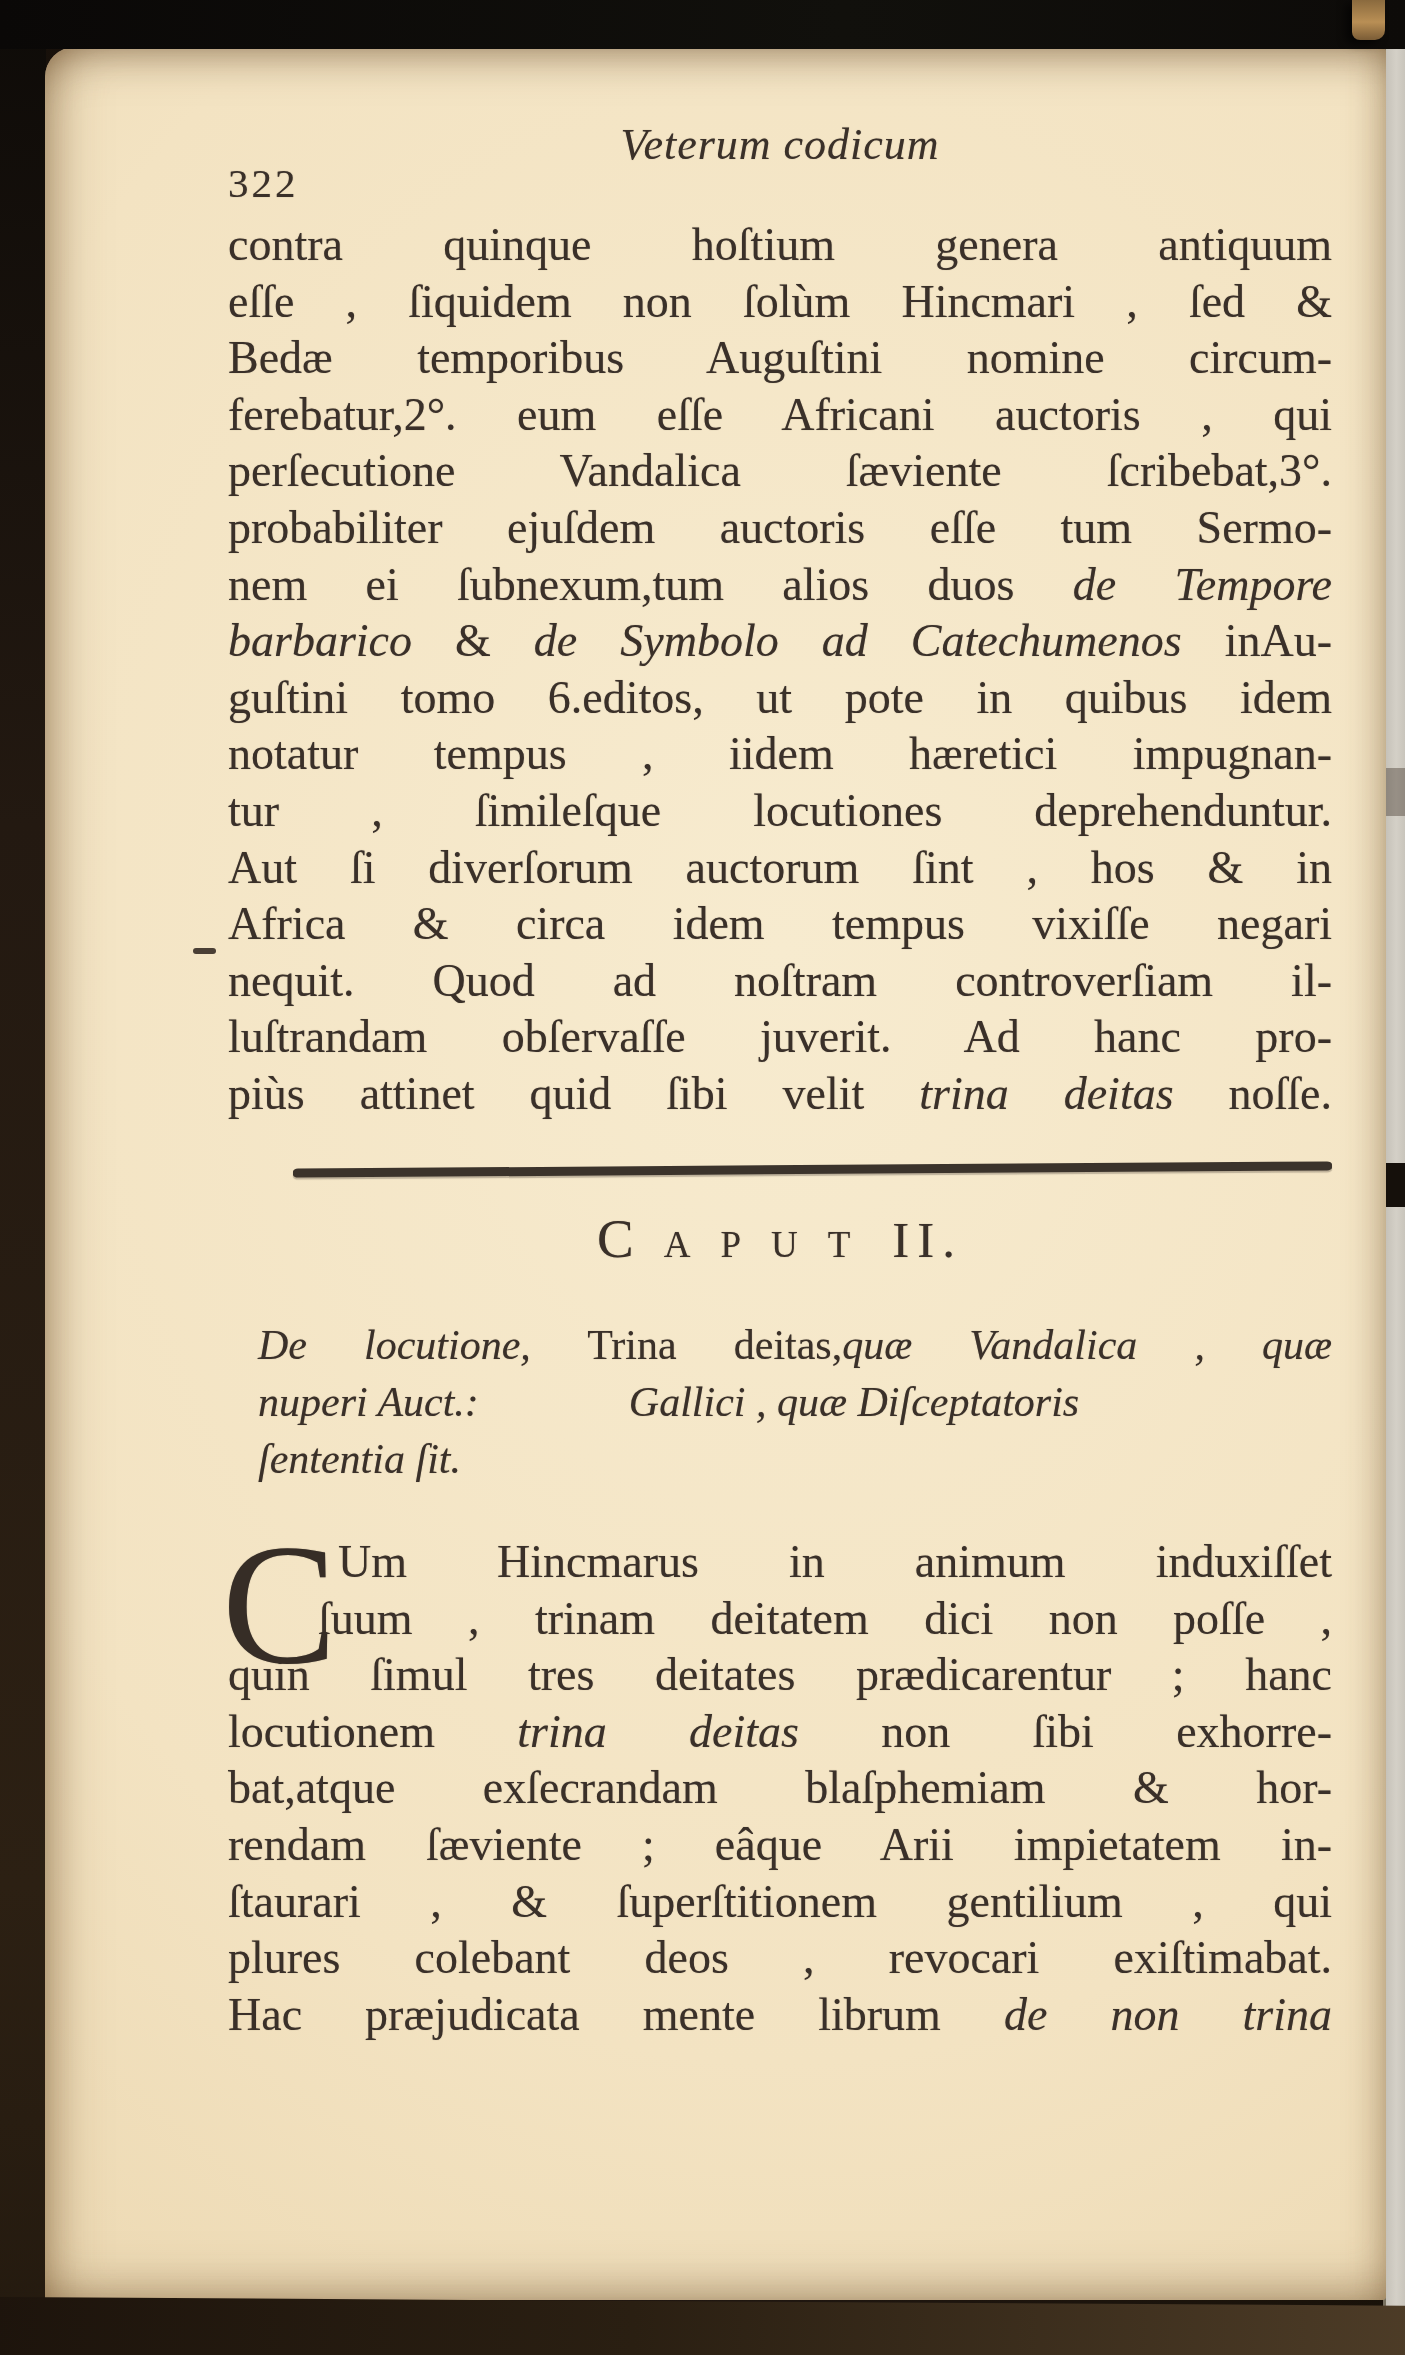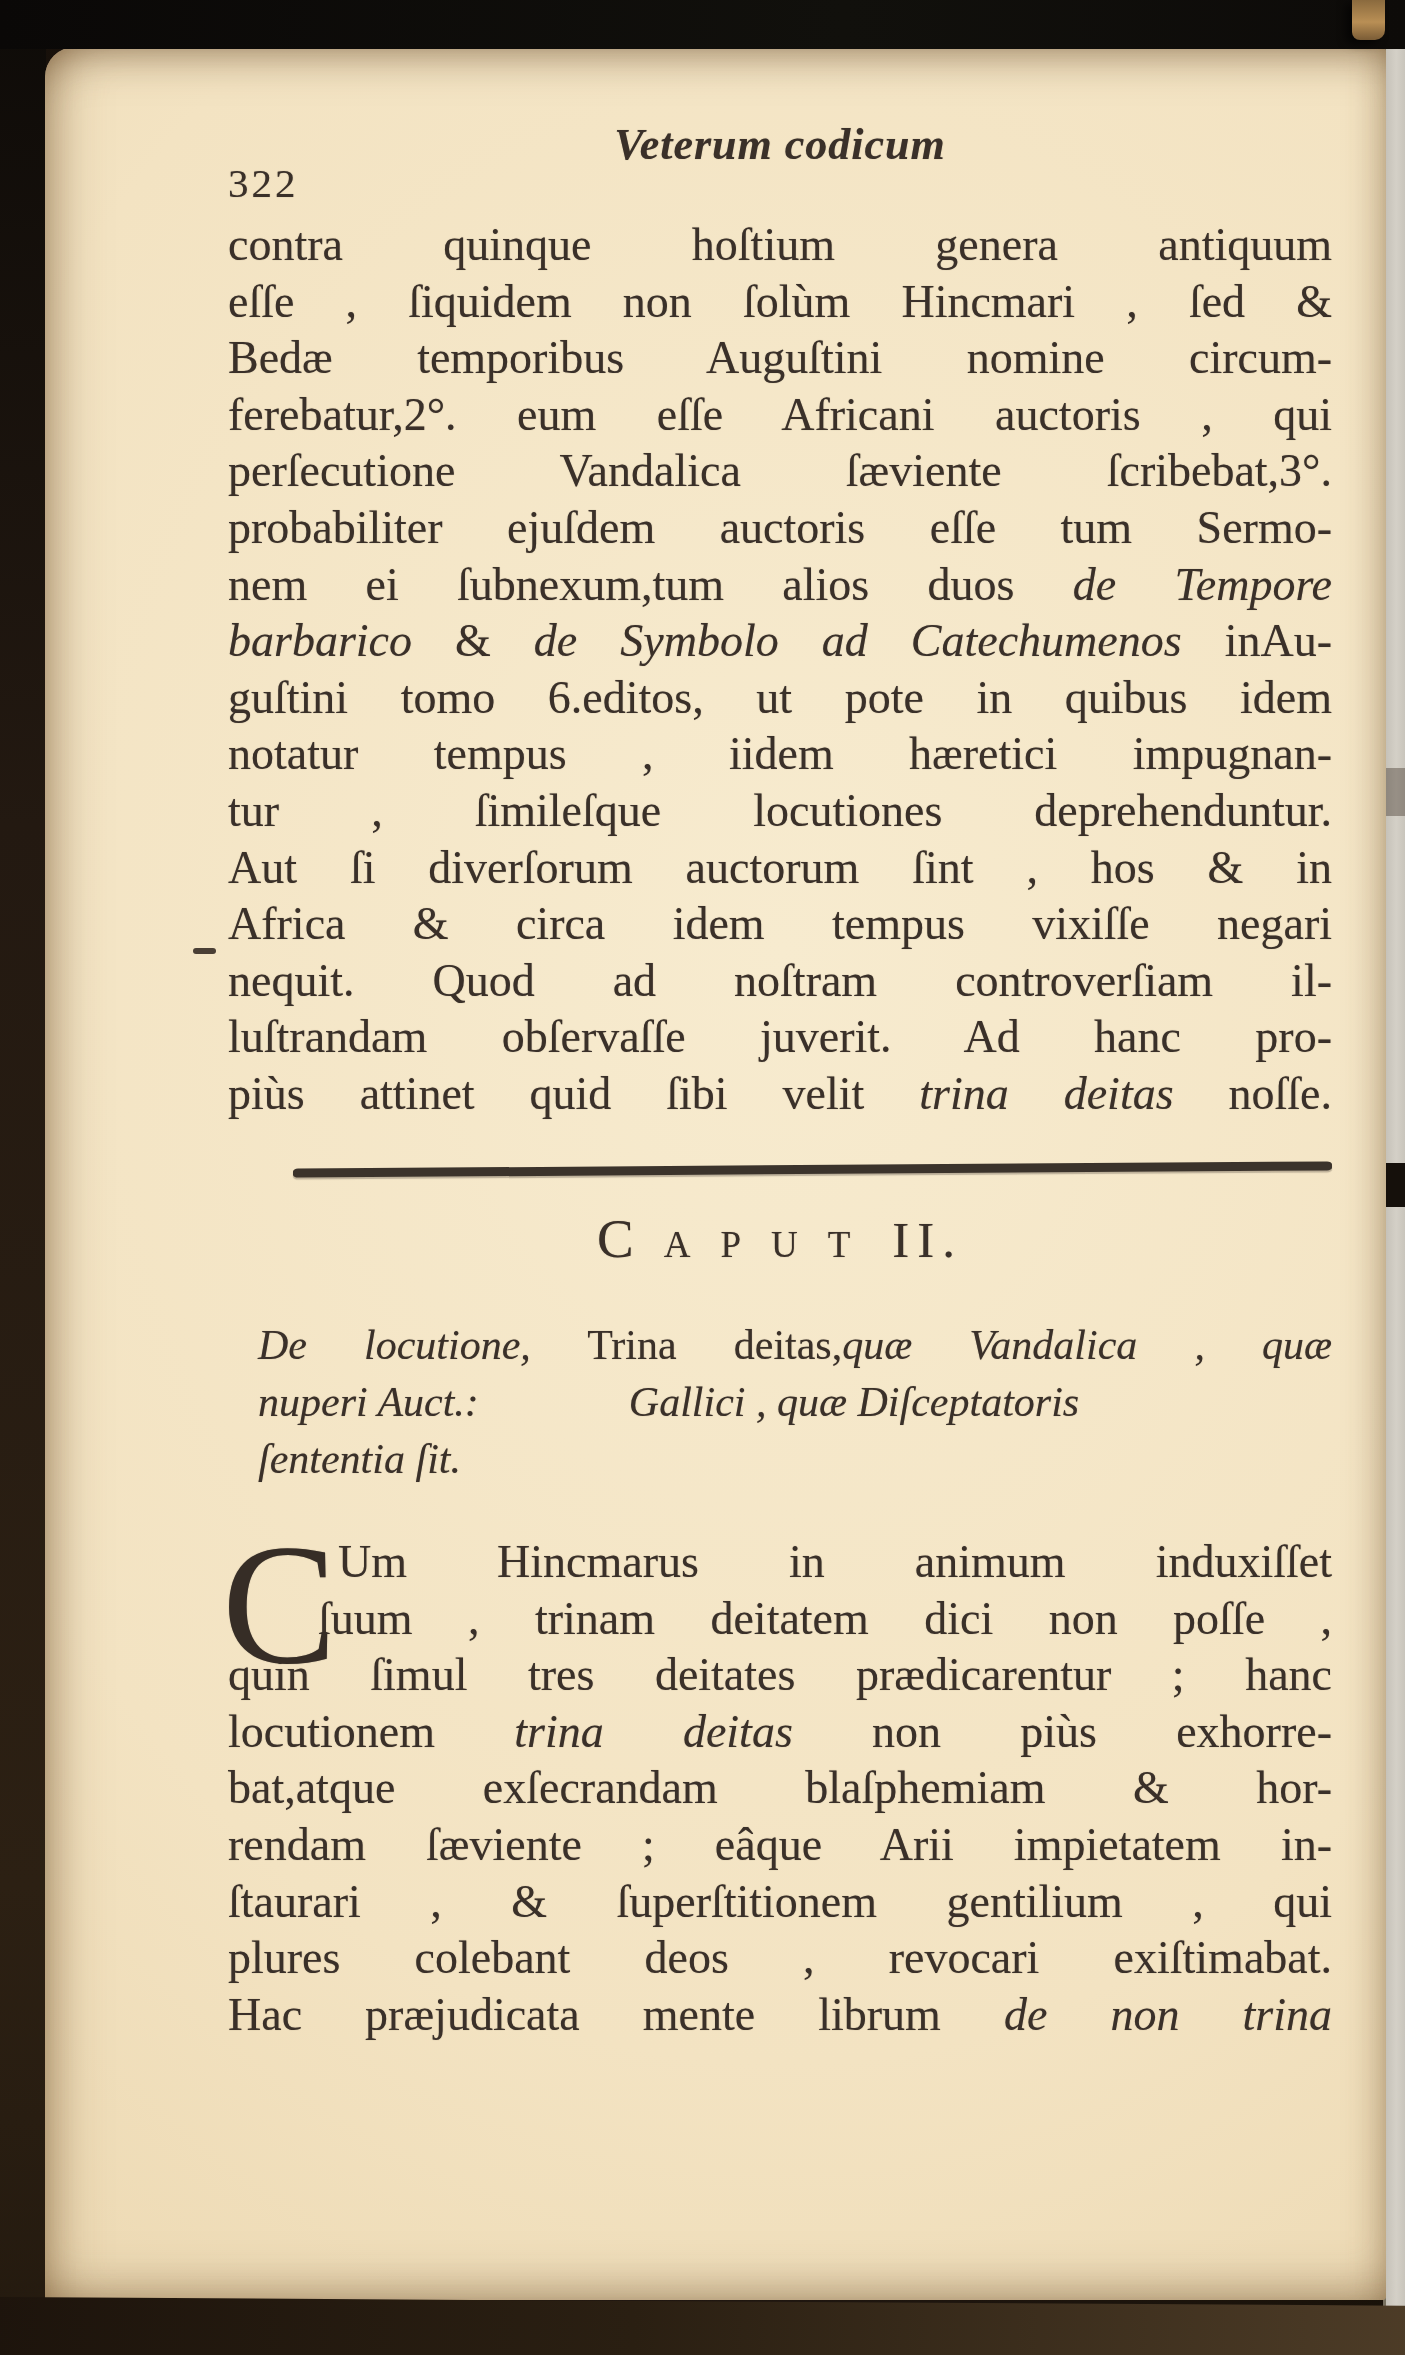--- a/index.html
+++ b/index.html
@@ -31,21 +31,21 @@
     border-radius:30px 5px 4px 4px;
     box-shadow:
       inset 0 28px 48px -26px rgba(80,50,20,.55),
       inset 34px 0 55px -30px rgba(110,75,35,.5),
       inset -26px 0 45px -30px rgba(110,80,40,.45),
       inset 0 -32px 55px -30px rgba(100,70,35,.5);}
   .text{position:absolute;left:183px;top:0;width:1104px;color:#3a3029;
     text-shadow:0 0 1px rgba(58,48,41,.45);}
   .pnum{position:absolute;left:0;top:112px;font-size:41px;letter-spacing:3px;}
   .rtitle{position:absolute;left:0;top:72px;width:1104px;text-align:center;
-    font-style:italic;font-weight:700;font-size:44px;letter-spacing:1px;}
+    font-style:italic;font-weight:400;font-size:44px;letter-spacing:1px;}
   .para{position:absolute;left:0;width:1104px;}
   .para1{top:170px;}
   .para2{top:1487px;}
   .line{height:56.6px;line-height:56.6px;font-size:46px;
     text-align:justify;text-align-last:justify;}
   .it{font-style:italic;font-family:Liberation Serif, serif;}
   .gap{display:inline-block;}
   .rule{position:absolute;left:65px;top:1118px;width:1039px;height:9px;
     background:#3b332b;border-radius:5px/3px;transform:rotate(-0.4deg);
     box-shadow:0 2px 1px rgba(59,50,43,.3);}
@@ -109,21 +109,21 @@
       <div class="sline s1"><span class="it">De locutione,</span><span> Trina deitas,</span><span class="it">quæ Vandalica , quæ</span></div>
       <div class="sline s2"><span class="it">nuperi Auct.:</span><span class="gap" style="width: 150px;"></span><span class="it">Gallici , quæ Diſceptatoris</span></div>
       <div class="sline s3"><span class="it">ſententia ſit.</span></div>
     </div>
 
     <div class="para para2">
       <div class="dropcap">C</div>
       <div class="line ind1"><span>Um Hincmarus in animum induxiſſet</span></div>
       <div class="line ind2"><span>ſuum , trinam deitatem dici non poſſe ,</span></div>
       <div class="line"><span>quin ſimul tres deitates prædicarentur ; hanc</span></div>
-      <div class="line"><span>locutionem </span><span class="it">trina deitas</span><span> non piùs exhorre-</span></div>
+      <div class="line"><span>locutionem </span><span class="it">trina deitas</span><span> non ſibi exhorre-</span></div>
       <div class="line"><span>bat,atque exſecrandam blaſphemiam &amp; hor-</span></div>
       <div class="line"><span>rendam ſæviente ; eâque Arii impietatem in-</span></div>
       <div class="line"><span>ſtaurari , &amp; ſuperſtitionem gentilium , qui</span></div>
       <div class="line"><span>plures colebant deos , revocari exiſtimabat.</span></div>
       <div class="line"><span>Hac præjudicata mente librum </span><span class="it">de non trina</span></div>
     </div>
 
   </div>
 </div>
 

